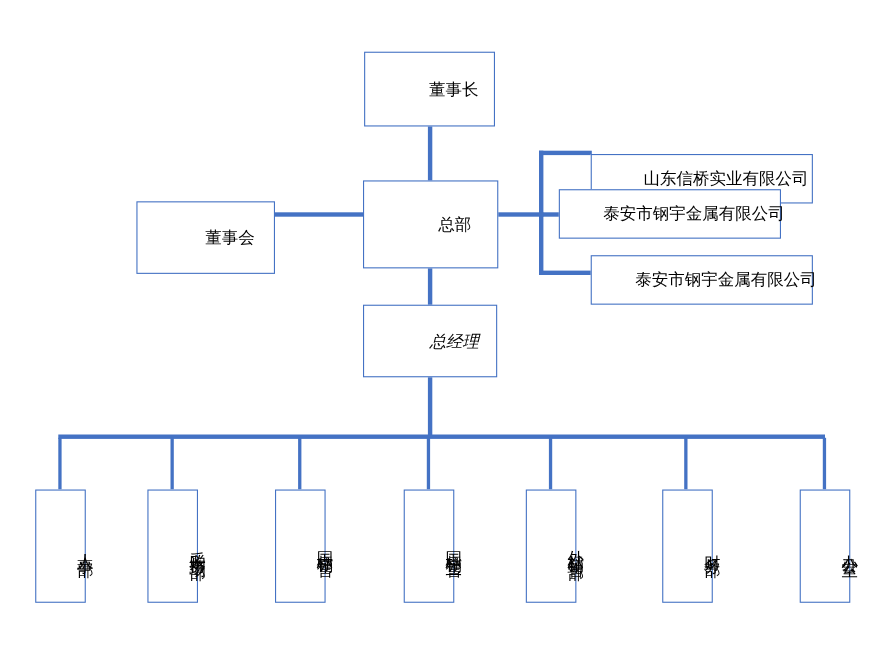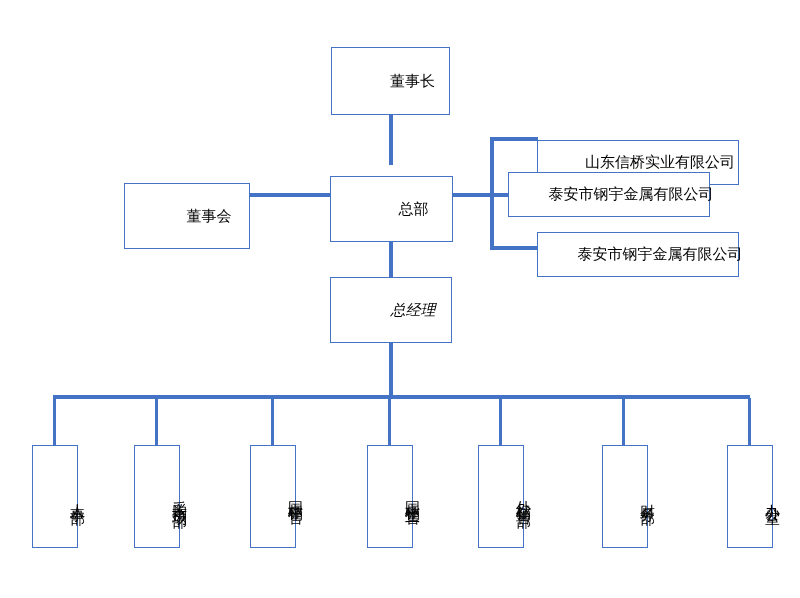--- a/index.html
+++ b/index.html
@@ -62,21 +62,21 @@
   <div class="line" style="left:499px; top:398px; width:3px; height:47px;"></div>
   <div class="line" style="left:622px; top:398px; width:3px; height:47px;"></div>
   <div class="line" style="left:748px; top:398px; width:3px; height:47px;"></div>
 
   <div class="node" style="left:331px; top:47px; width:119px; height:68px;">
     <span>董事长</span>
   </div>
   <div class="node" style="left:124px; top:164px; width:126px; height:66px;margin-top:19px;">
     <span>董事会</span>
   </div>
-  <div class="node" style="left:330px; top:176px; width:123px; height:66px;font-family:Liberation Mono, monospace;">
+  <div class="node" style="left:330px; top:164px; width:123px; height:80px;font-family:Liberation Mono, monospace;">
     <span>总部</span>
   </div>
   <div class="node" style="left:330px; top:277px; width:122px; height:66px;font-style:italic;">
     <span>总经理</span>
   </div>
 
   <div class="node" style="left:537px; top:116px; width:202px; height:45px;margin-top:24px;">
     <span>山东信桥实业有限公司</span>
   </div>
   <div class="node" style="left:508px; top:172px; width:202px; height:45px;">

